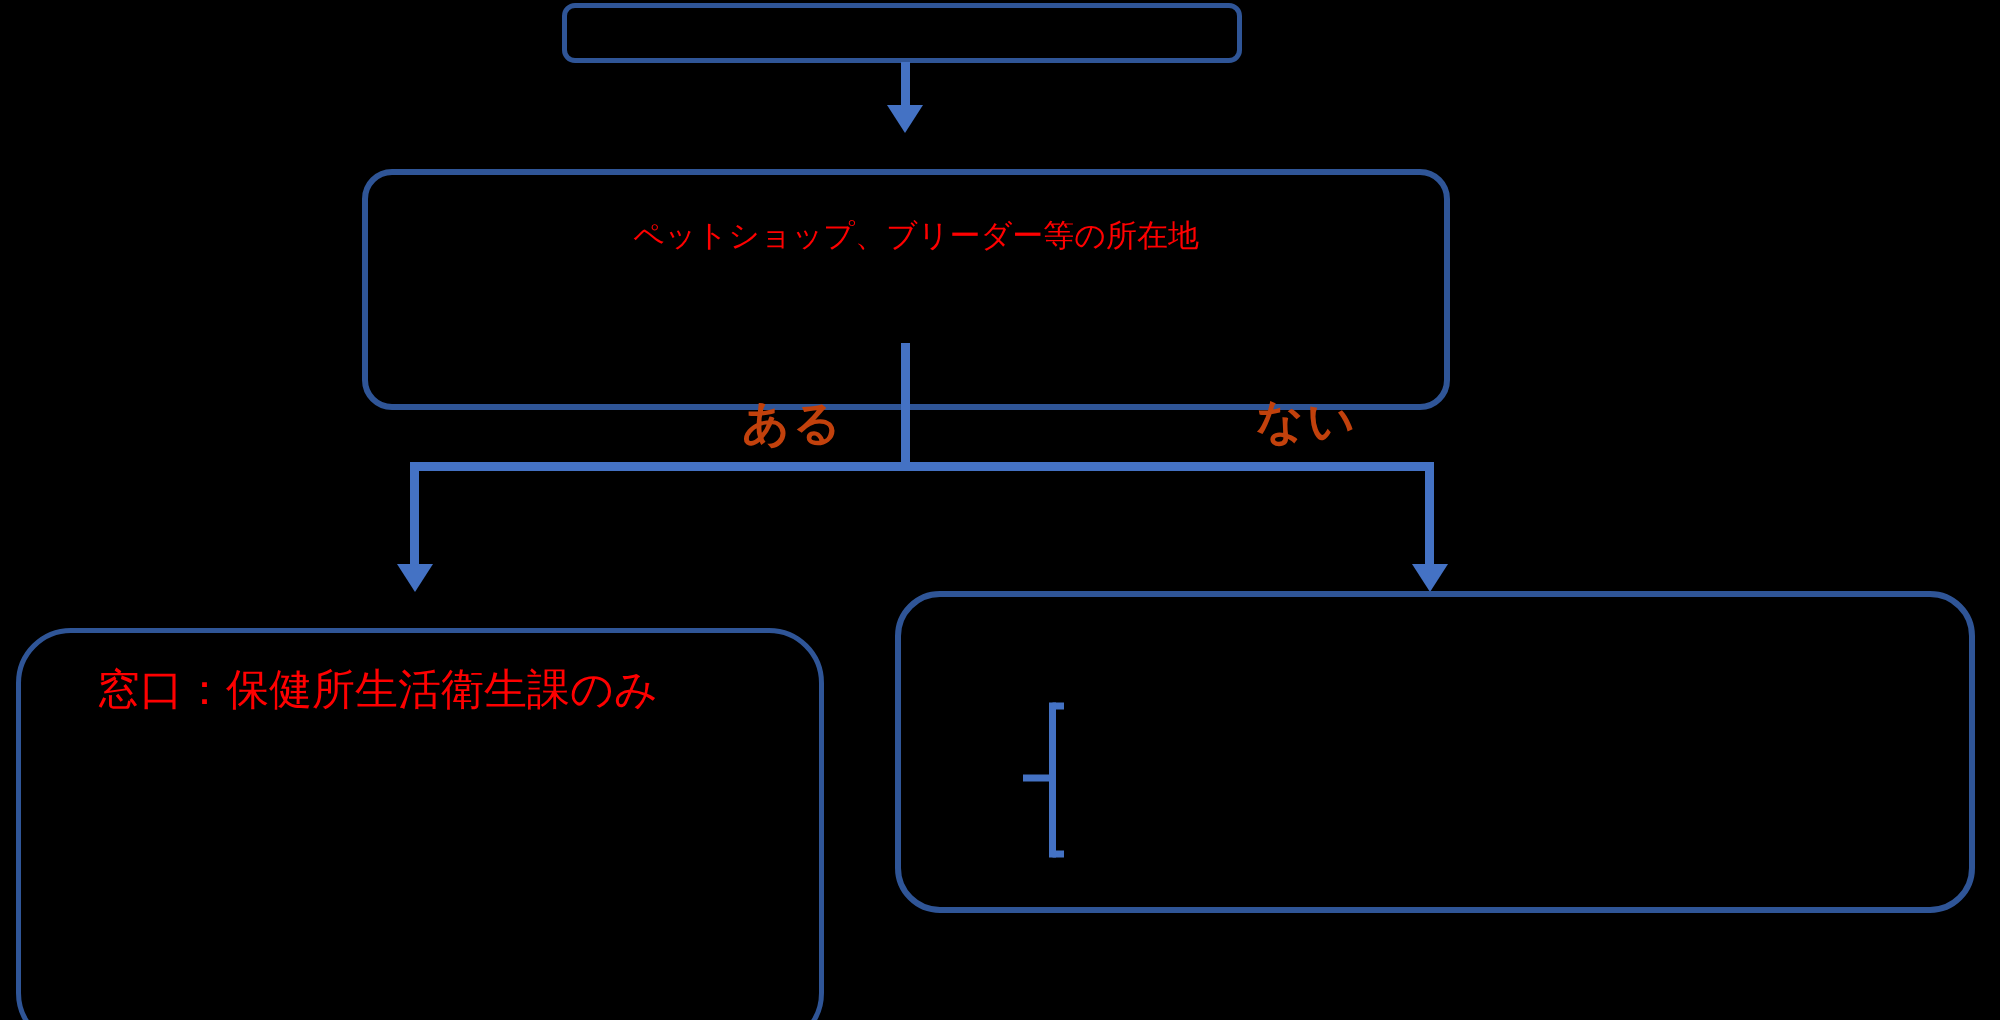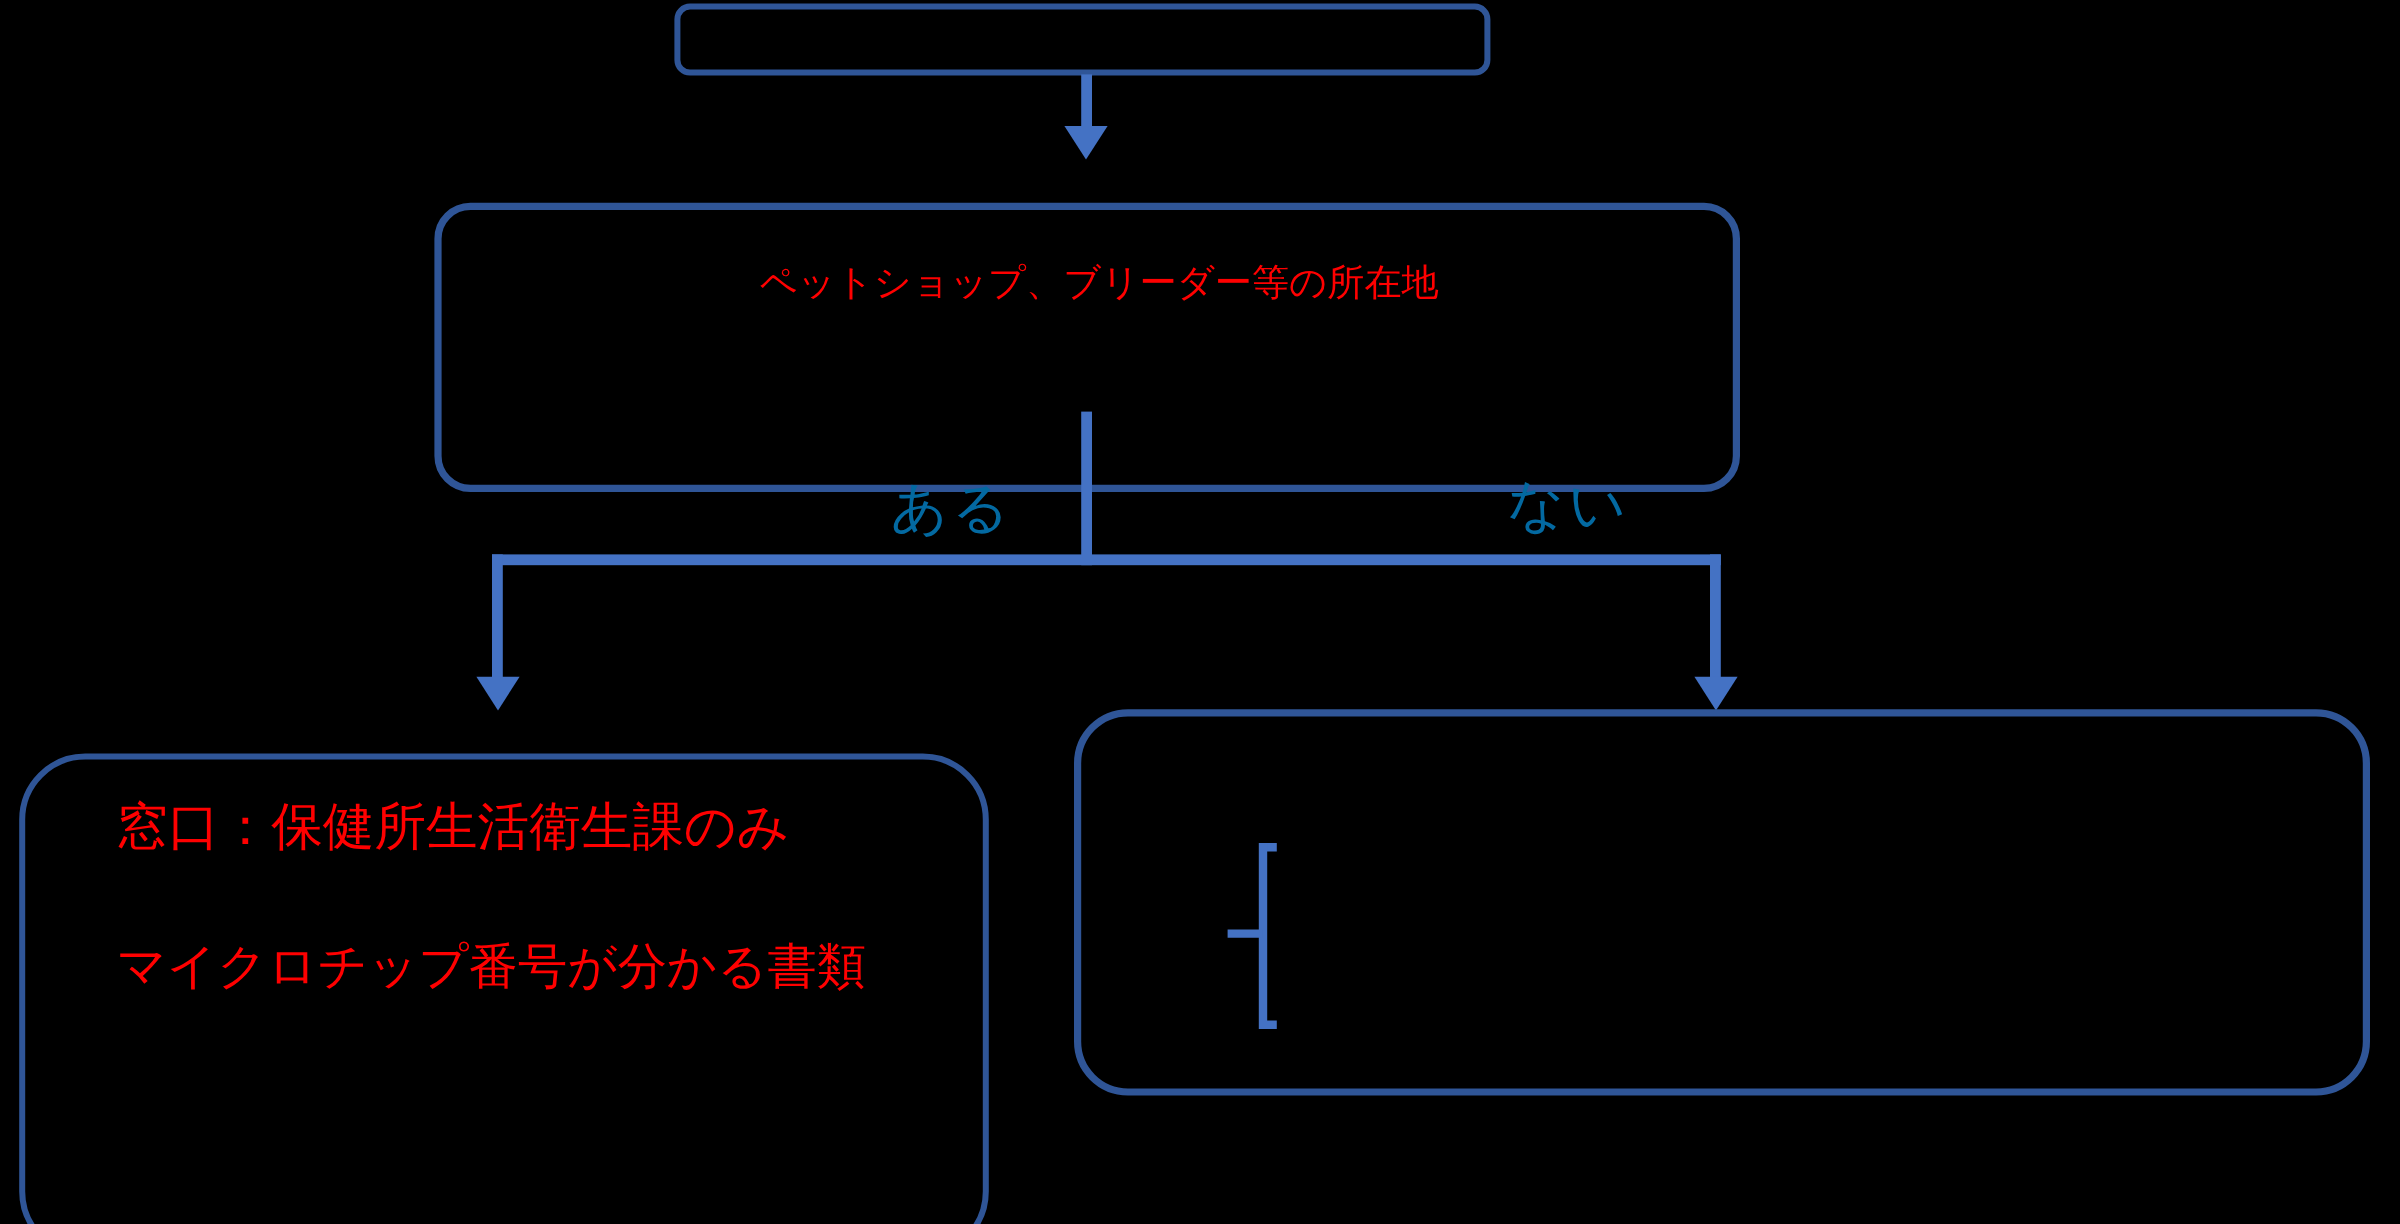--- a/index.html
+++ b/index.html
@@ -50,23 +50,23 @@
     color: #FF0000;
     white-space: nowrap;
     line-height: 1.1;
   }
   .decision-line1 { left: 265px; top: 44px;  font-size: 31px; }
   .decision-line2 { left: 36px;  top: 86px;  font-size: 33px; }
   .leftbox-line1  { left: 76px;  top: 33px;  font-size: 43px; }
   .leftbox-line2  { left: 76px;  top: 150px; font-size: 41px; }
   .branch-label {
     position: absolute;
-    color: #0369a1;
+    color: #c2410c;
     font-size: 47px;
-    font-weight: normal;
+    font-weight: bold;
     white-space: nowrap;
     letter-spacing: 3px;
     text-align: center;
   }
   .label-aru { left: 742px; top: 392px; }
   .label-nai { left: 1256px; top: 390px; }
   .conn {
     position: absolute;
     background: #4472C4;
   }
@@ -109,21 +109,20 @@
   <div class="conn conn-v-left"></div>
   <div class="arrowhead head-left"></div>
   <div class="conn conn-v-right"></div>
   <div class="arrowhead head-right"></div>
 
   <div class="branch-label label-aru">ある</div>
   <div class="branch-label label-nai">ない</div>
 
   <div class="box left-box">
     <div class="red-text leftbox-line1">窓口：保健所生活衛生課のみ</div>
-    <div class="red-text leftbox-line2">マイクロチップ番号が分かる書類</div>
   </div>
 
   <div class="box right-box"></div>
   <svg class="brace-svg" width="60" height="172" viewBox="0 0 60 172">
     <g stroke="#4472C4" stroke-width="7" fill="none">
       <line x1="38.5" y1="12" x2="50" y2="12"></line>
       <line x1="38.5" y1="8.5" x2="38.5" y2="163.5"></line>
       <line x1="38.5" y1="160" x2="50" y2="160"></line>
       <line x1="9" y1="84" x2="38" y2="84"></line>
     </g>

